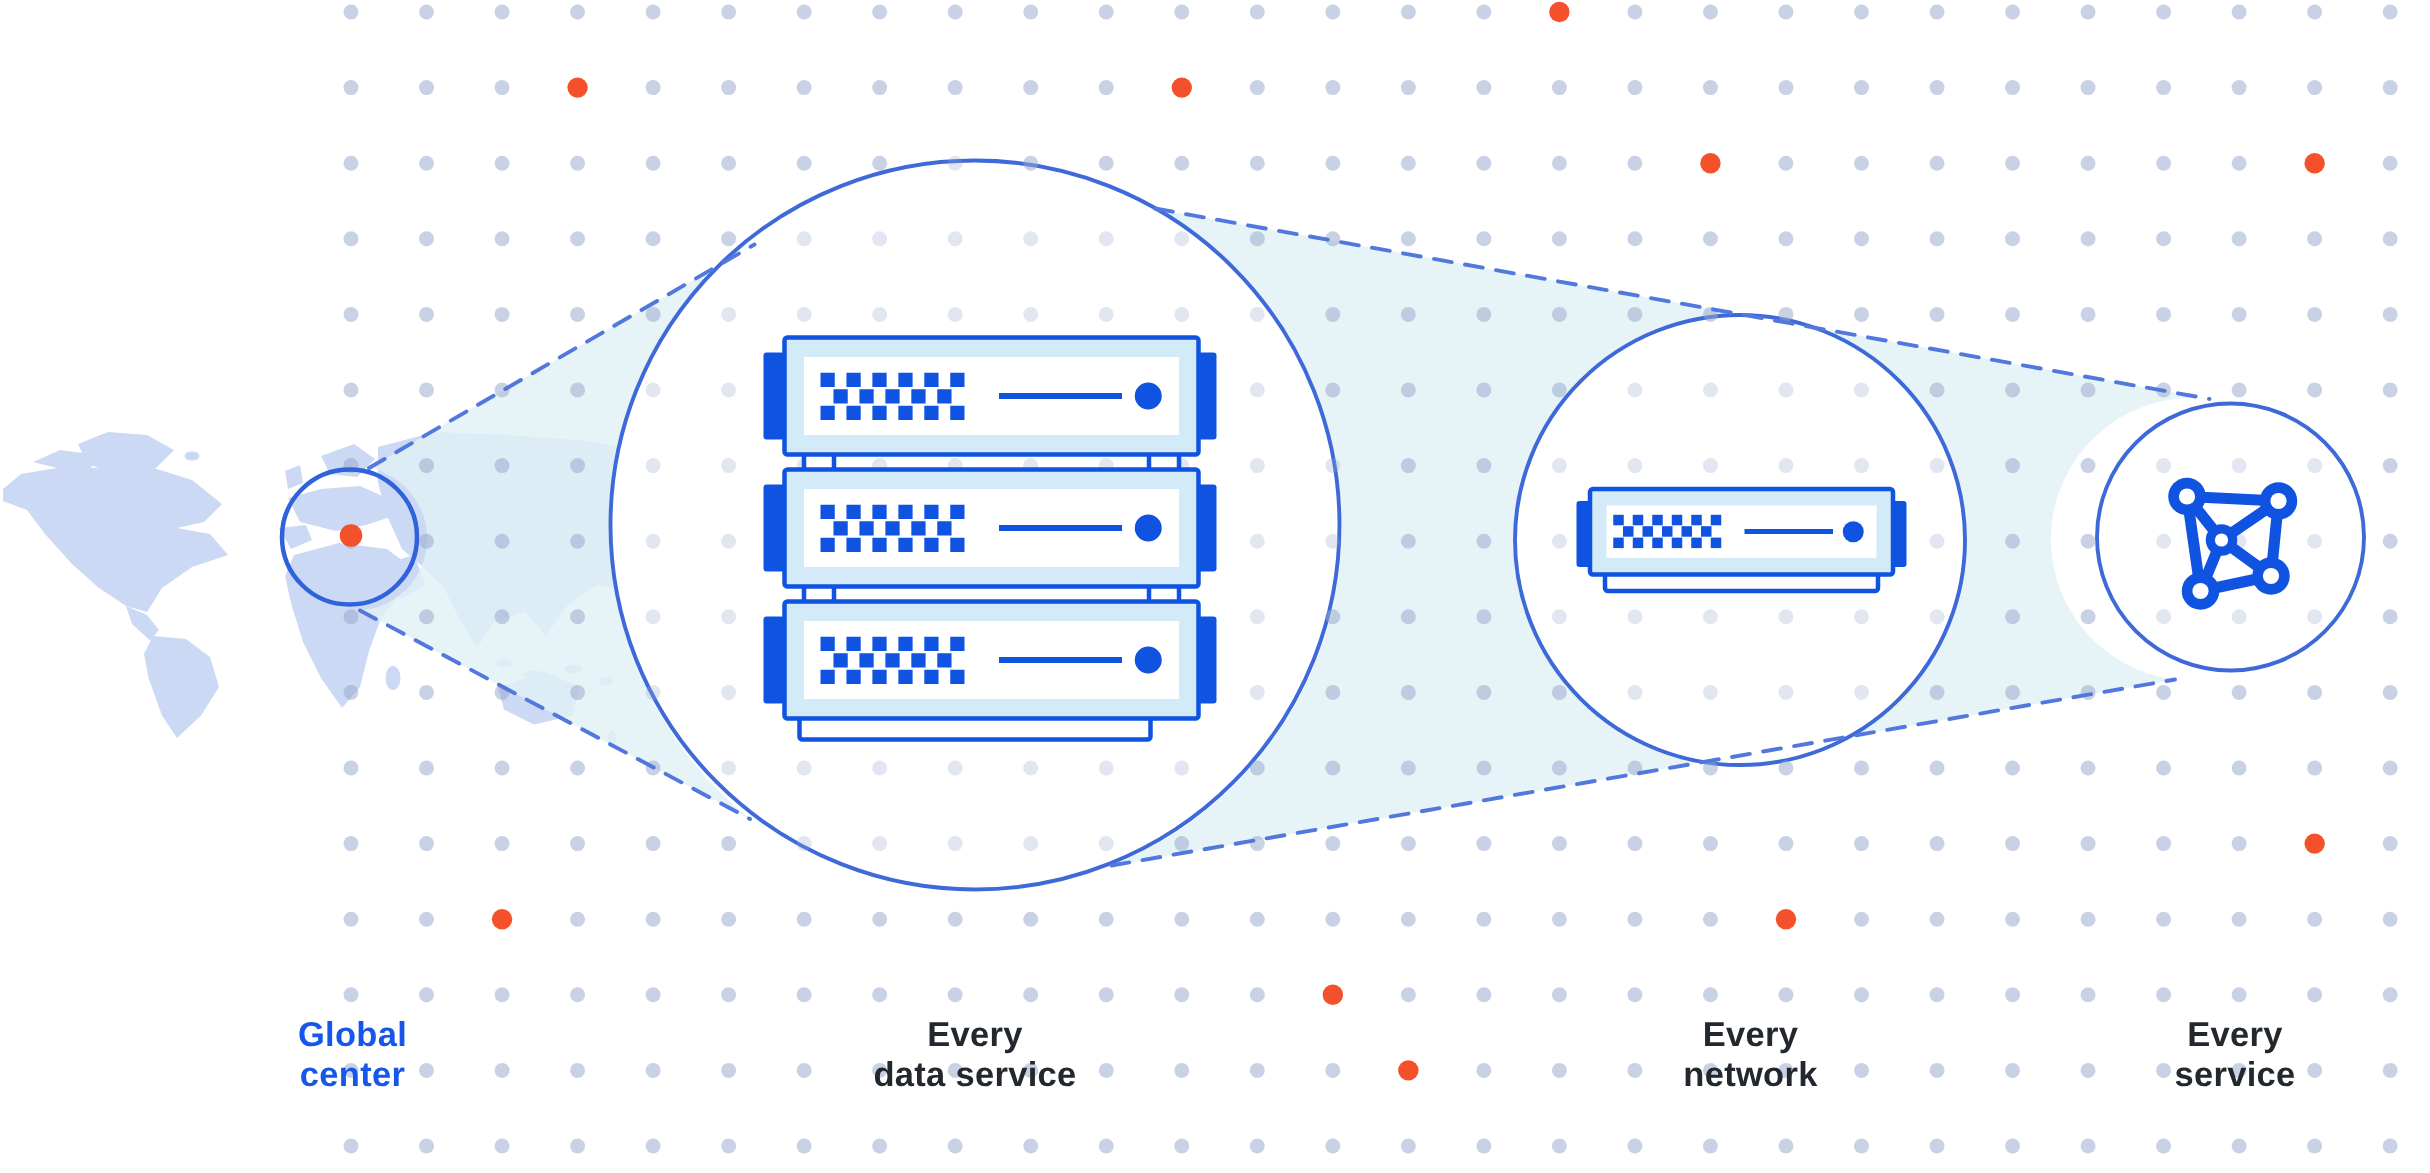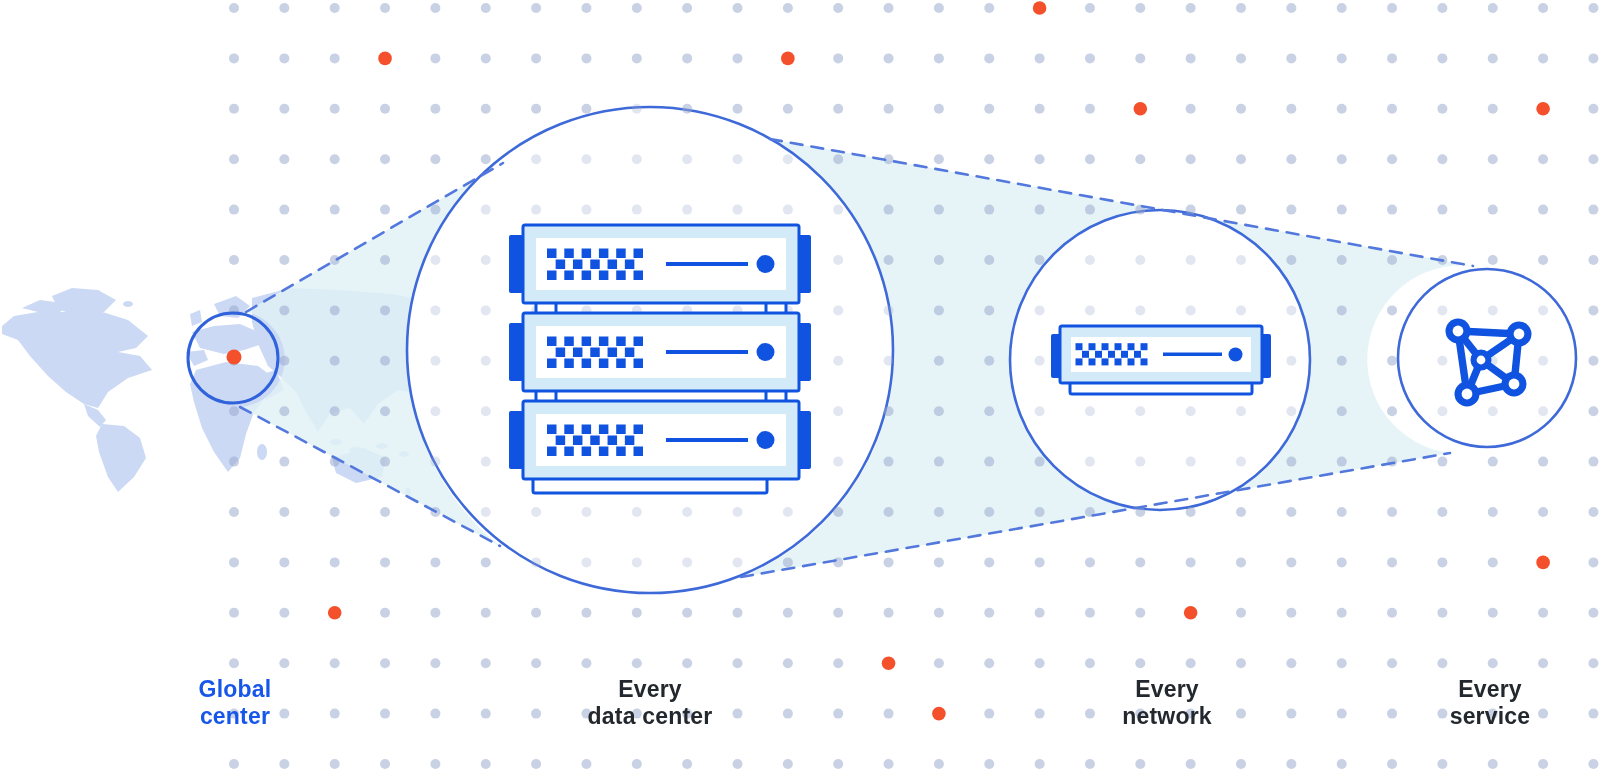--- a/index.html
+++ b/index.html
@@ -681,21 +681,21 @@
     </g>
   </g>
 </svg>
 
 <div class="caption blue" style="left:95px;top:676px;">
   <div>Global</div>
   <div>center</div>
 </div>
 <div class="caption" style="left:510px;top:676px;">
   <div>Every</div>
-  <div>data center</div>
+  <div>data service</div>
 </div>
 <div class="caption" style="left:1027px;top:676px;">
   <div>Every</div>
   <div>network</div>
 </div>
 <div class="caption" style="left:1350px;top:676px;">
   <div>Every</div>
   <div>service</div>
 </div>
 

